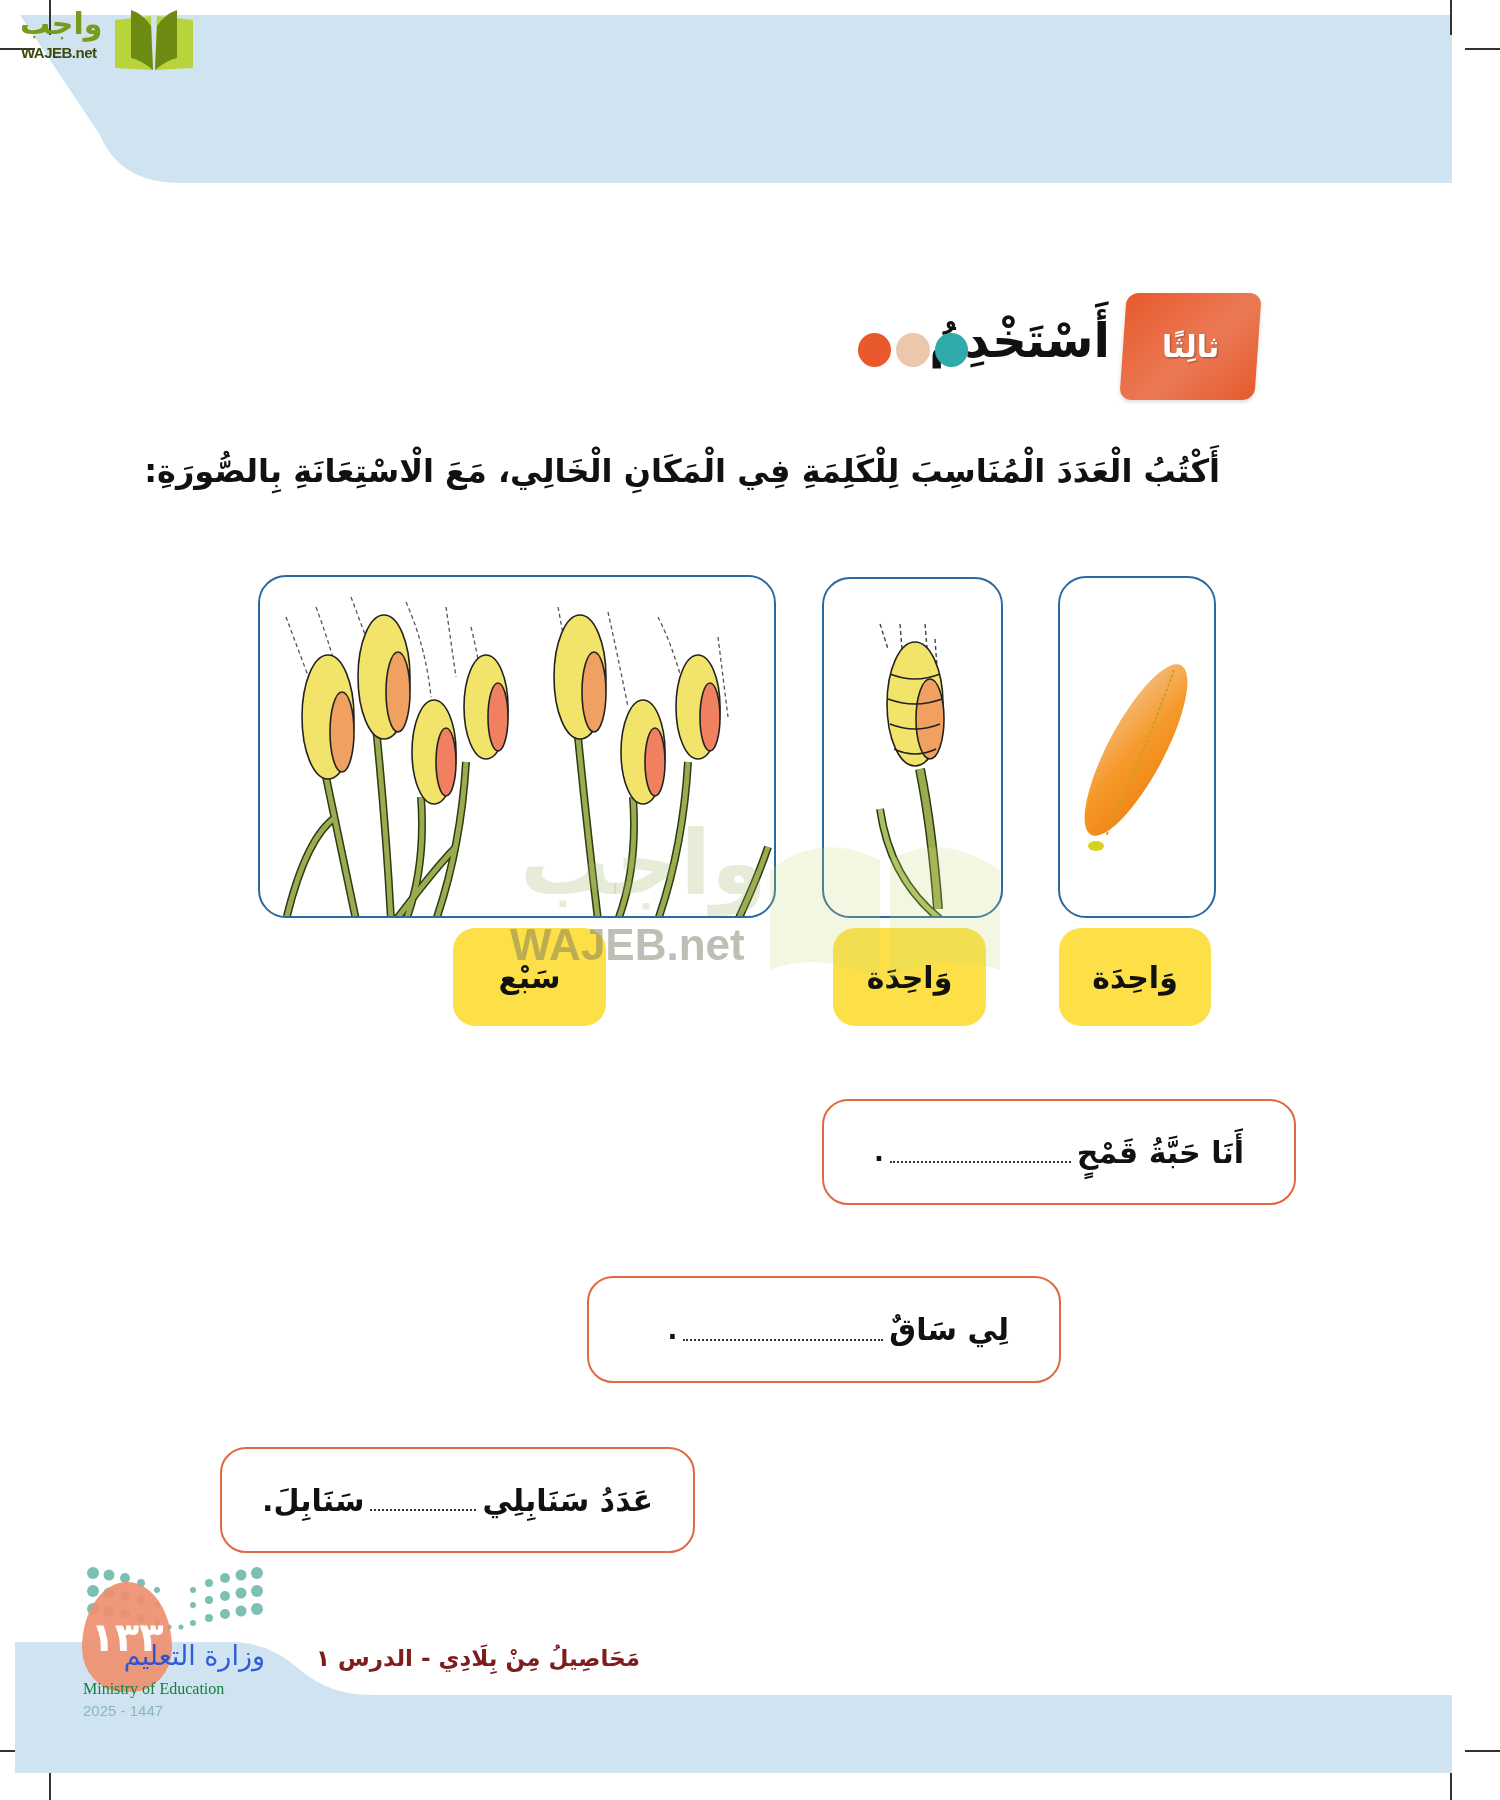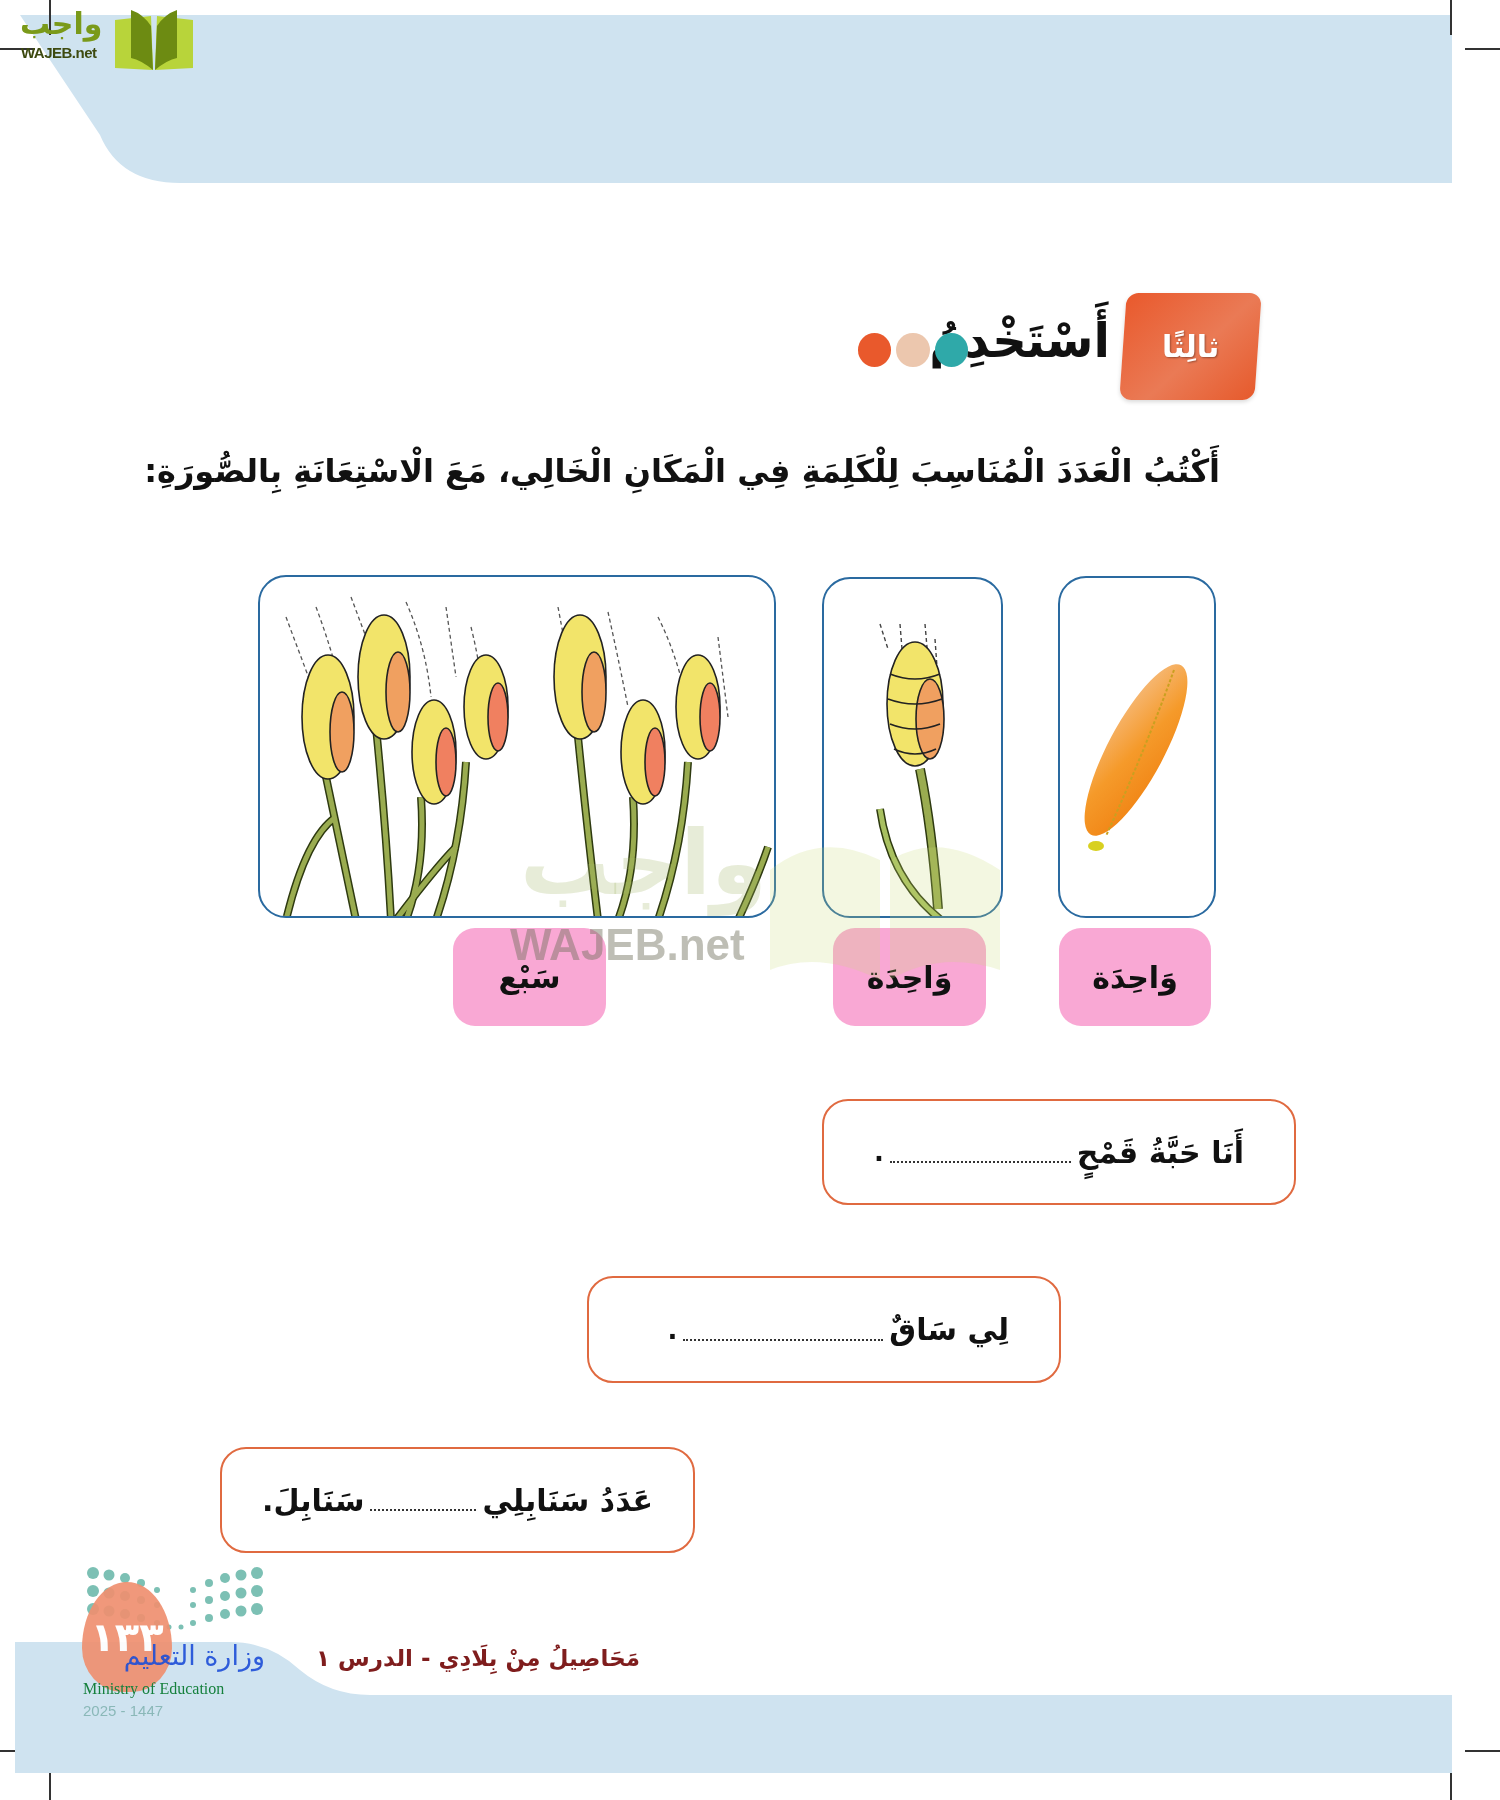--- a/index.html
+++ b/index.html
@@ -36,21 +36,21 @@
   .dot { width: 34px; height: 34px; border-radius: 50%; }
 
   .instruction { left: 240px; top: 452px; width: 980px; height: 56px; font-size: 32px; font-weight: bold; text-align: right; white-space: nowrap; }
 
   
   .card { border: 2.5px solid #2a6aa0; border-radius: 28px; background: #fff; overflow: hidden; }
   .card-seven { left: 258px; top: 575px; width: 518px; height: 343px; }
   .card-one-stalk { left: 822px; top: 577px; width: 181px; height: 341px; }
   .card-grain { left: 1058px; top: 576px; width: 158px; height: 342px; }
 
-  .pill { background: #f9a8d4; border-radius: 22px; display: flex; align-items: center; justify-content: center; font-size: 30px; font-weight: bold; }
+  .pill { background: #fde047; border-radius: 22px; display: flex; align-items: center; justify-content: center; font-size: 30px; font-weight: bold; }
   .pill-seven { left: 453px; top: 928px; width: 153px; height: 98px; }
   .pill-one-a { left: 833px; top: 928px; width: 153px; height: 98px; }
   .pill-one-b { left: 1059px; top: 928px; width: 152px; height: 98px; }
 
   
   .sentence { border: 2.5px solid #e06a40; border-radius: 26px; background: #fff; display: flex; align-items: center; justify-content: flex-start; padding: 0 50px; font-size: 30px; font-weight: bold; gap: 6px; white-space: nowrap; }
   .sentence .blank { display: inline-block; border-bottom: 2px dotted #333; height: 22px; vertical-align: middle; }
   .sentence .end-dot { font-size: 26px; }
   .s1 { left: 822px; top: 1099px; width: 474px; height: 106px; }
   .s2 { left: 587px; top: 1276px; width: 474px; height: 107px; }

